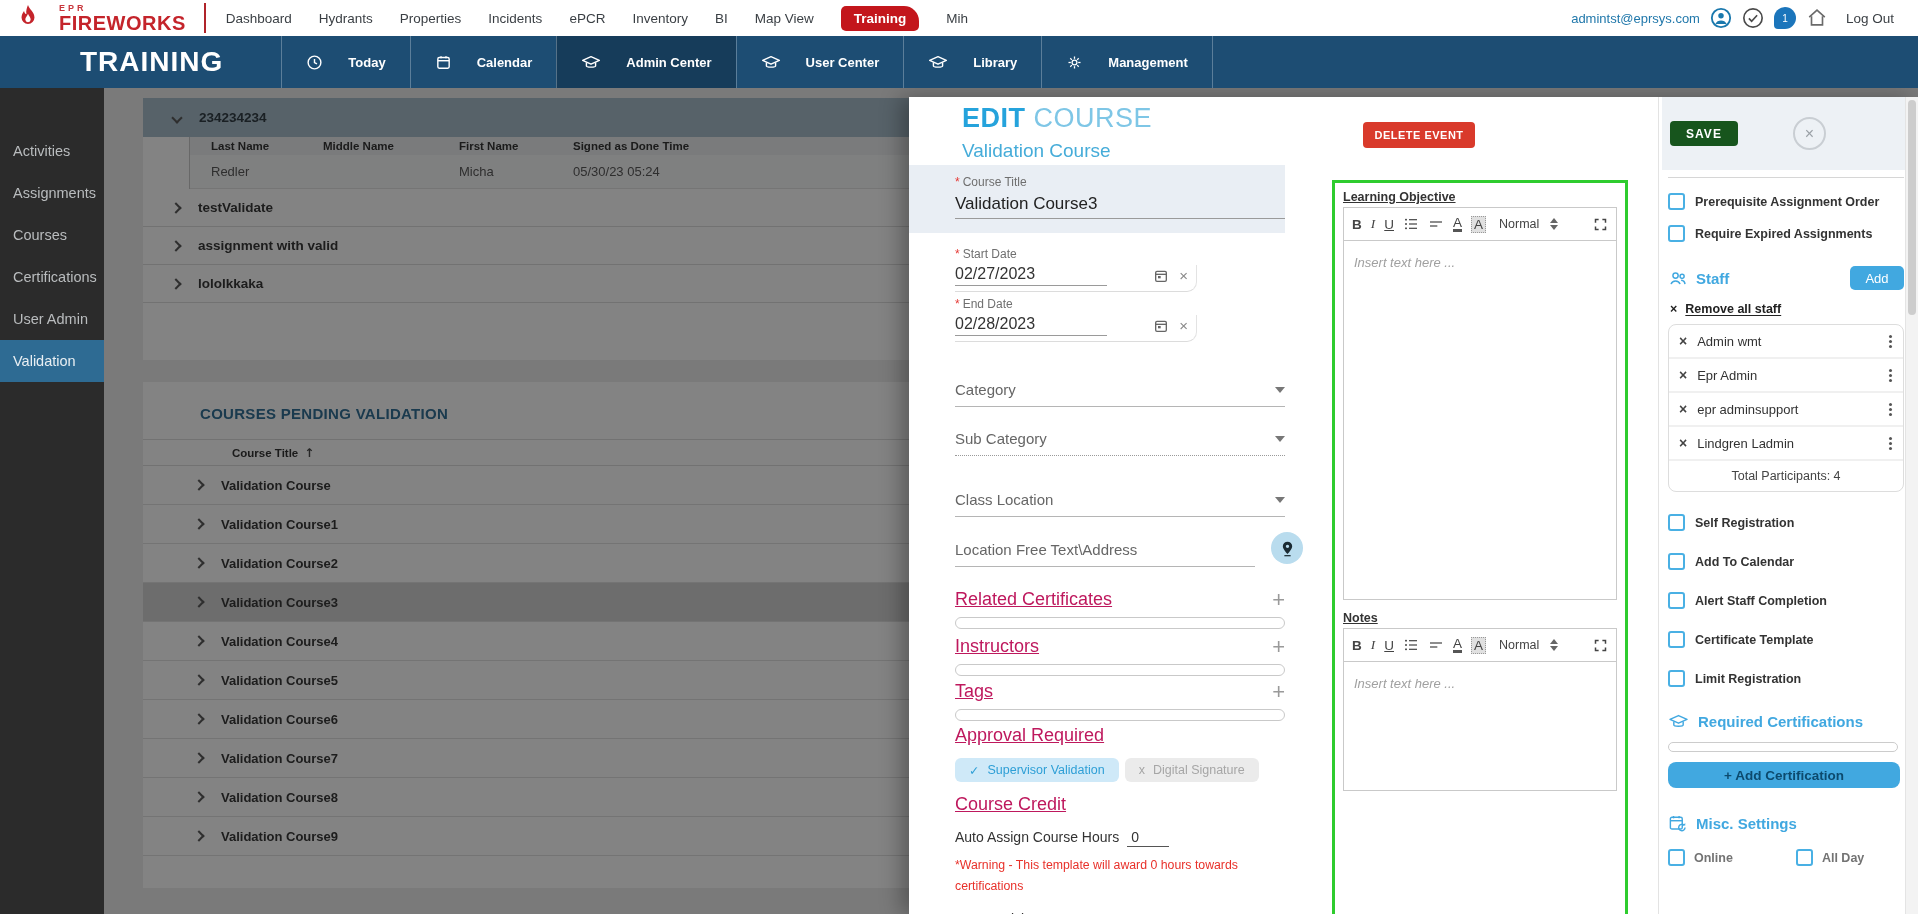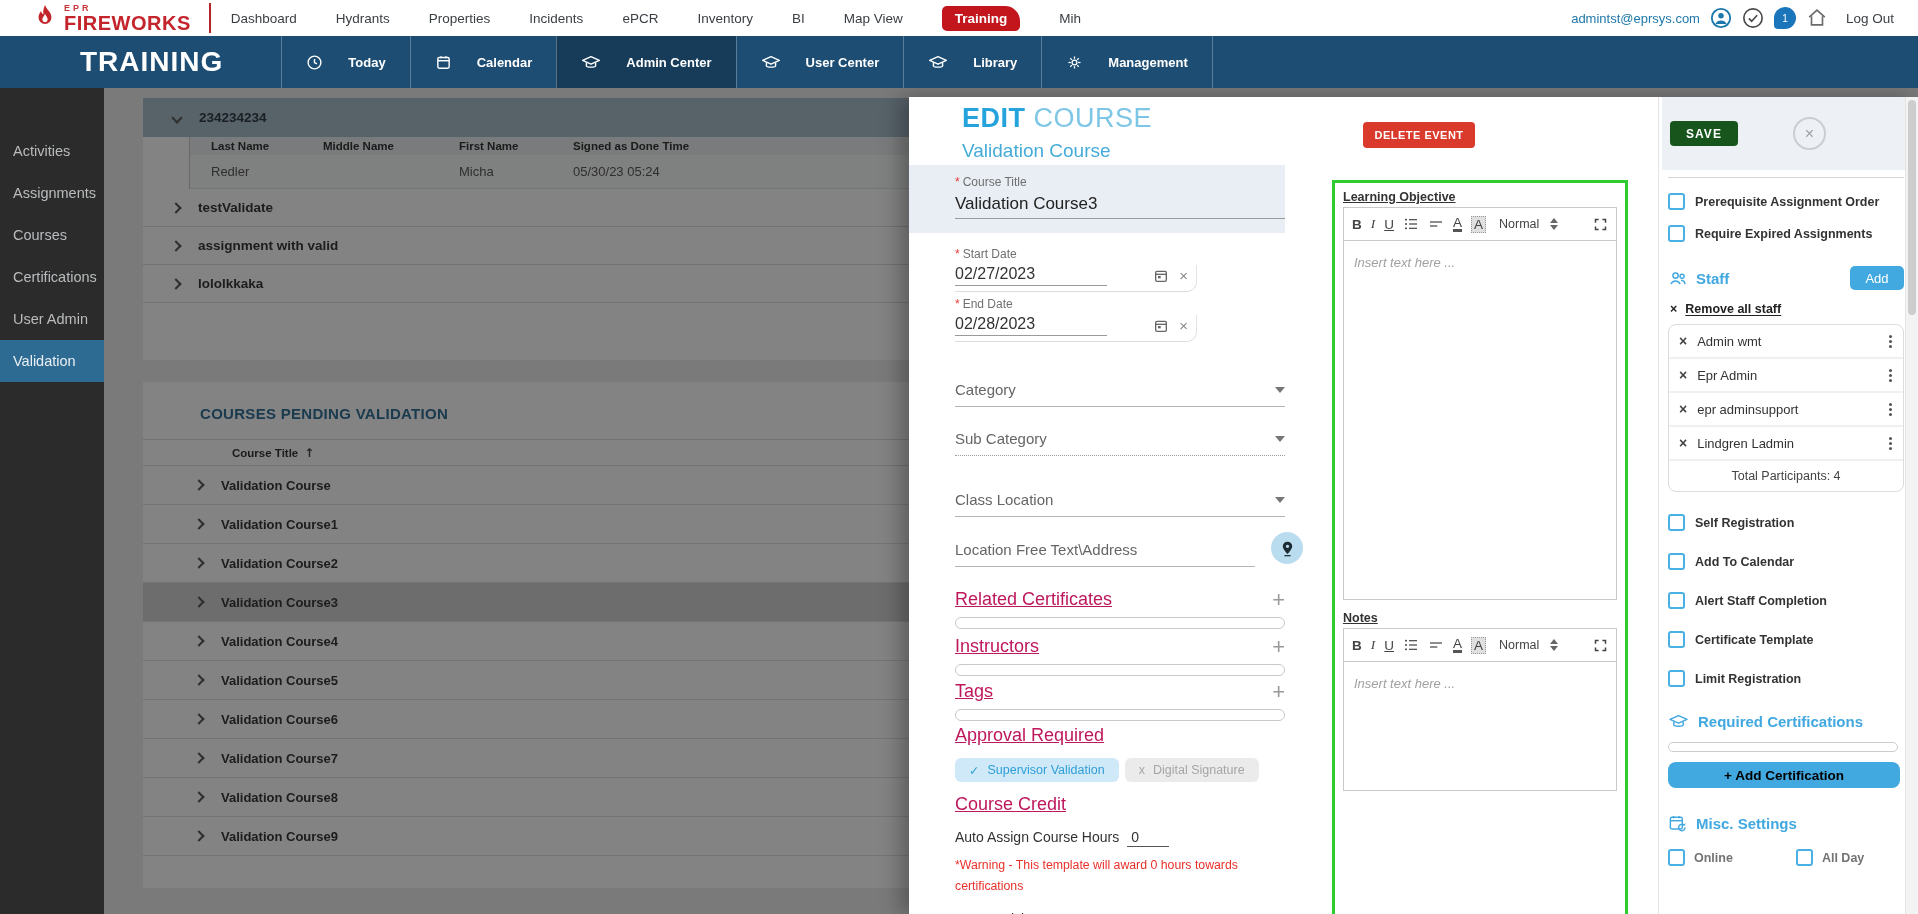--- a/index.html
+++ b/index.html
@@ -3,26 +3,26 @@
 <meta charset="utf-8">
 <style>
   * { margin:0; padding:0; box-sizing:border-box; }
   html,body { width:1918px; height:914px; overflow:hidden; background:#fff;
     font-family:"Liberation Sans", sans-serif; }
   .app { position:relative; width:1918px; height:914px; overflow:hidden; }
 
   
   .topbar { position:absolute; left:0; top:0; width:1918px; height:36px; background:#fff;
     display:flex; align-items:center; z-index:20; }
-  .brand { display:flex; align-items:center; gap:6px; padding-left:32px; }
+  .brand { display:flex; align-items:center; gap:18px; padding-left:15px; }
   .brand-text { display:flex; flex-direction:column; line-height:1; }
   .brand-epr { color:#c8363c; font-size:9px; letter-spacing:3px; font-weight:bold; }
   .brand-fw { color:#c4242b; font-size:20px; font-weight:bold; letter-spacing:0.5px; }
   .brand-divider { width:2px; height:30px; background:#b0242a; margin:0 20px 0 18px; }
-  .topnav { display:flex; align-items:center; gap:39px; }
+  .topnav { display:flex; align-items:center; gap:27px; }
   .topnav .tn-item { font-size:13.5px; color:#3a3f44; cursor:pointer; white-space:nowrap; }
   .tn-badge { background:#c3161c; color:#fff !important; padding:5px 13px;
     border-radius:5px 15px 5px 5px; font-weight:bold; }
   .topbar-right { margin-left:auto; display:flex; align-items:center; gap:10px; padding-right:24px; }
   .tb-email { color:#2178ab; font-size:13px; }
   .tb-bubble { width:22px; height:22px; background:#1b75bb; border-radius:50% 50% 50% 4px;
     color:#fff; font-size:10px; display:flex; align-items:center; justify-content:center; }
   .tb-logout { color:#3a3f44; font-size:13.5px; margin-left:8px; }
 
   
@@ -179,21 +179,21 @@
   .staff-row { height:34px; display:flex; align-items:center; gap:10px; padding:0 8px 0 10px;
     border-bottom:2px solid #f0f0f0; font-size:13px; color:#333; }
   .staff-x { color:#444; font-size:14px; font-weight:bold; cursor:pointer; }
   .kebab { margin-left:auto; display:flex; flex-direction:column; gap:2px; cursor:pointer; padding:3px; }
   .kebab i { width:3px; height:3px; border-radius:50%; background:#555; }
   .staff-total { height:30px; display:flex; align-items:center; justify-content:center;
     font-size:12.5px; color:#444; }
   .rc-blue-head { display:flex; align-items:center; gap:9px; margin:26px 0 0 6px;
     color:#41a8e0; font-size:15px; font-weight:bold; }
   .rc-pill { margin:12px 8px 0 6px; height:10px; border:1px solid #ccc; border-radius:8px; }
-  .addcert-btn { margin:10px 0 0 6px; width:232px; height:26px; background:#41a8e0; color:#000000;
+  .addcert-btn { margin:10px 0 0 6px; width:232px; height:26px; background:#41a8e0; color:#0c4a6e;
     border:none; border-radius:8px; font-size:13.5px; font-weight:bold; font-family:inherit; cursor:pointer; }
   .misc-row { display:flex; align-items:center; margin:16px 0 0 6px; }
   .misc-row .cb-inline { display:flex; align-items:center; gap:9px; font-size:12.5px;
     font-weight:600; color:#737373; }
   .misc-row .second { margin-left:63px; }
   .scrollbar { position:absolute; right:0; top:0; width:13px; height:817px; background:#f3f3f3;
     border-left:1px solid #e4e4e4; }
   .scroll-thumb { margin:3px 2px; width:8px; height:215px; background:#cdcdcd; border-radius:5px; }
 </style>
 </head>

